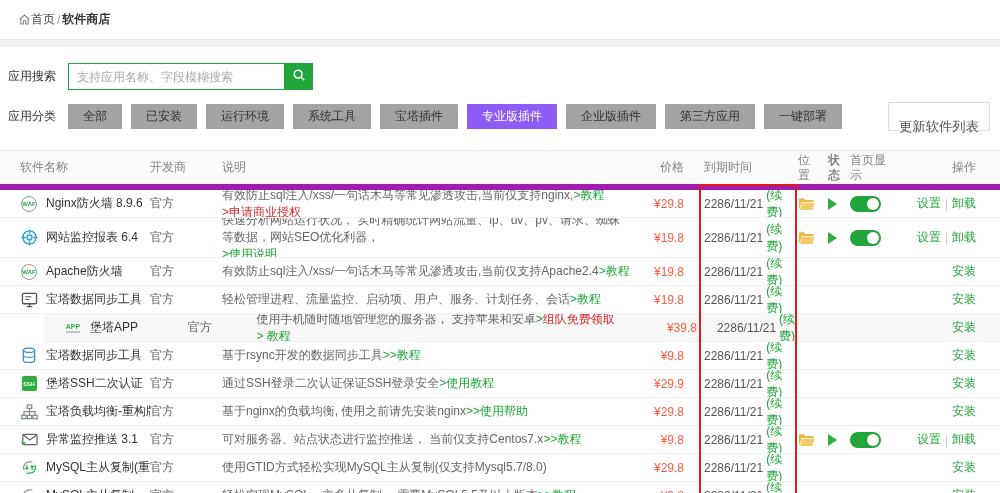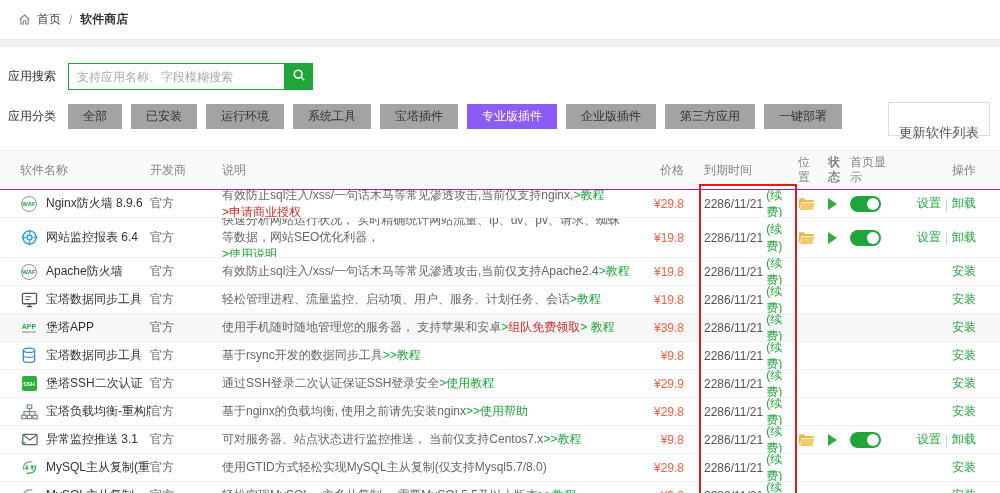--- a/index.html
+++ b/index.html
@@ -3,21 +3,21 @@
 <meta charset="utf-8">
 <style>
   * { margin:0; padding:0; box-sizing:border-box; }
   html,body { width:1000px; height:493px; overflow:hidden; background:#fff;
     font-family:"Liberation Sans","DejaVu Sans",sans-serif; font-size:12px; color:#333; }
   .stage { position:relative; width:1000px; height:493px; background:#fff; }
 
   
   .topbar { height:40px; background:#fff; border-bottom:1px solid #e8e8e8;
     display:flex; align-items:center; padding-left:18px; }
-  .crumb { display:flex; align-items:center; gap:6px; color:#444; }
+  .crumb { display:flex; align-items:center; color:#444; }
   .crumb .home-ic { display:inline-flex; color:#888; }
   .crumb a { color:#444; text-decoration:none; }
   .crumb .sep { color:#999; margin:0 2px; }
   .crumb .cur { color:#333; font-weight:bold; }
   .gap-strip { height:7px; background:#f0f0f2; }
 
   
   .search-row { display:flex; align-items:center; margin:16px 0 0 8px; }
   .fld-label { width:60px; color:#333; }
   .search-box { display:flex; align-items:stretch; }
@@ -27,29 +27,29 @@
   .search-btn { width:29px; height:27px; background:#20a53a; border:1px solid #20a53a;
     display:flex; align-items:center; justify-content:center; cursor:pointer; }
 
   
   .cat-row { display:flex; align-items:center; margin:14px 0 0 8px; position:relative; }
   .cat-list { display:flex; align-items:center; }
   .cat-btn { height:25px; line-height:25px; padding:0 15px; background:#a3a3a3; color:#333;
     margin-right:9px; cursor:pointer; white-space:nowrap; }
   .cat-btn.active { background:#8b5cf6; color:#fff; }
   .update-btn { position:absolute; right:10px; top:-2px; height:29px; line-height:27px;
-    padding:16px 10px; background:#fff; border:1px solid #ddd; color:#555; cursor:pointer; }
+    padding:10px 10px; background:#fff; border:1px solid #ddd; color:#555; cursor:pointer; }
 
   
   .tbl { margin-top:21px; }
   .trow { display:flex; align-items:stretch; border-bottom:1px solid #f2f2f2; height:28px; }
   .trow.tall { height:40px; }
-  .trow.hl { background:#f7f7f7; }
+  .trow.hl { background:#f7f7f7;margin-left:44px; }
   .thead { height:40px; background:#fafafa; border-top:1px solid #f0f0f0;
-    border-bottom:1px solid #a21caf; color:#848484; }
+    border-bottom:6px solid #a21caf; color:#848484; }
   .cell { display:flex; align-items:center; overflow:hidden; }
   .c-name   { width:150px; padding-left:20px; gap:8px; }
   .c-dev    { width:72px;  color:#666; }
   .c-desc   { width:418px; color:#666; line-height:17px; flex-wrap:wrap; align-content:center; padding-right:10px;}
   .c-price  { width:64px;  justify-content:flex-end; padding-right:20px; color:#ff5f40; }
   .c-expiry { width:94px;  }
   .c-loc    { width:30px;  }
   .c-status { width:22px;font-weight:bold;  }
   .c-show   { width:46px;  }
   .c-action { width:104px; justify-content:flex-end; padding-right:24px; gap:4px; white-space:nowrap;}

